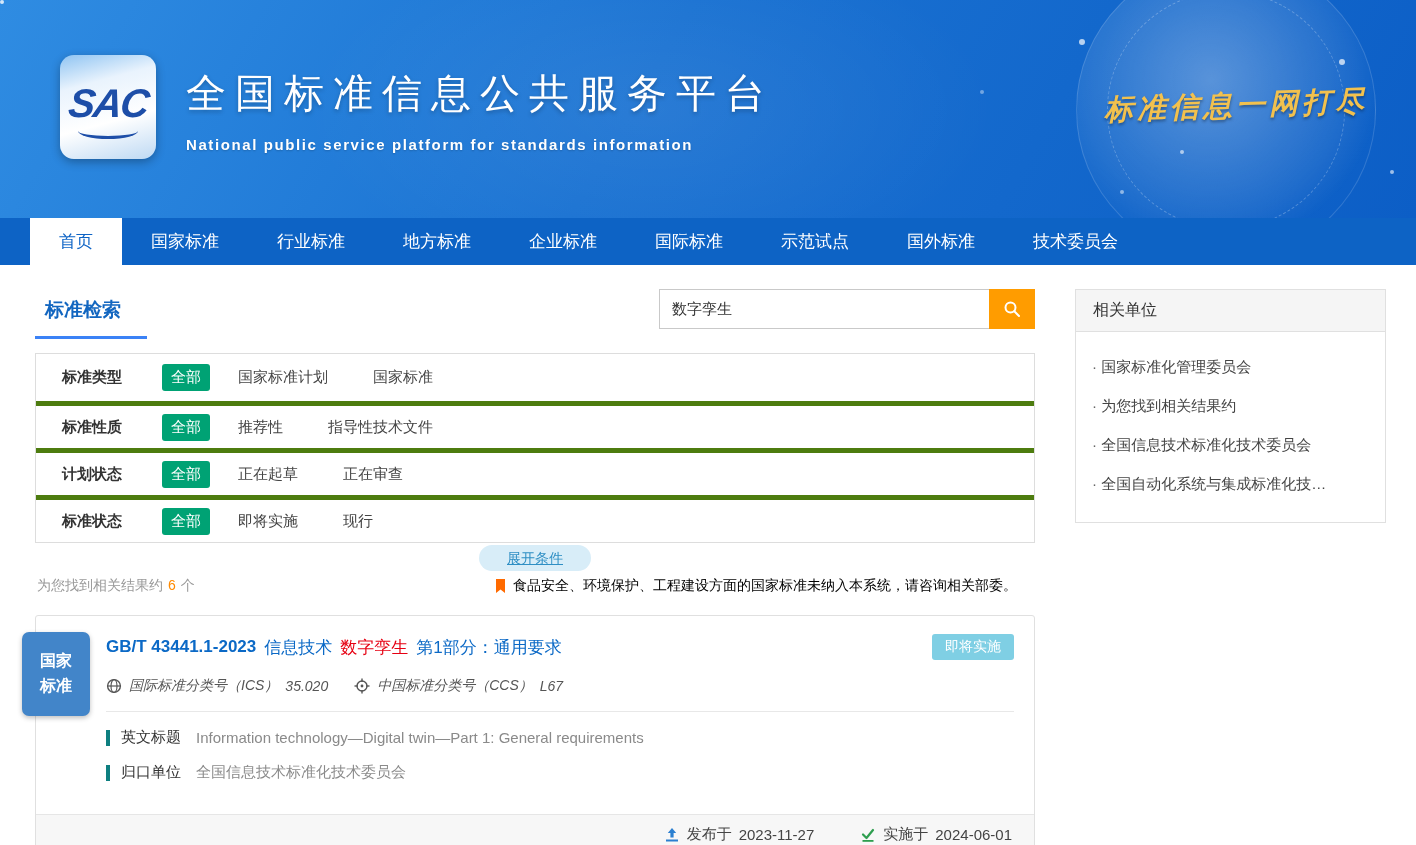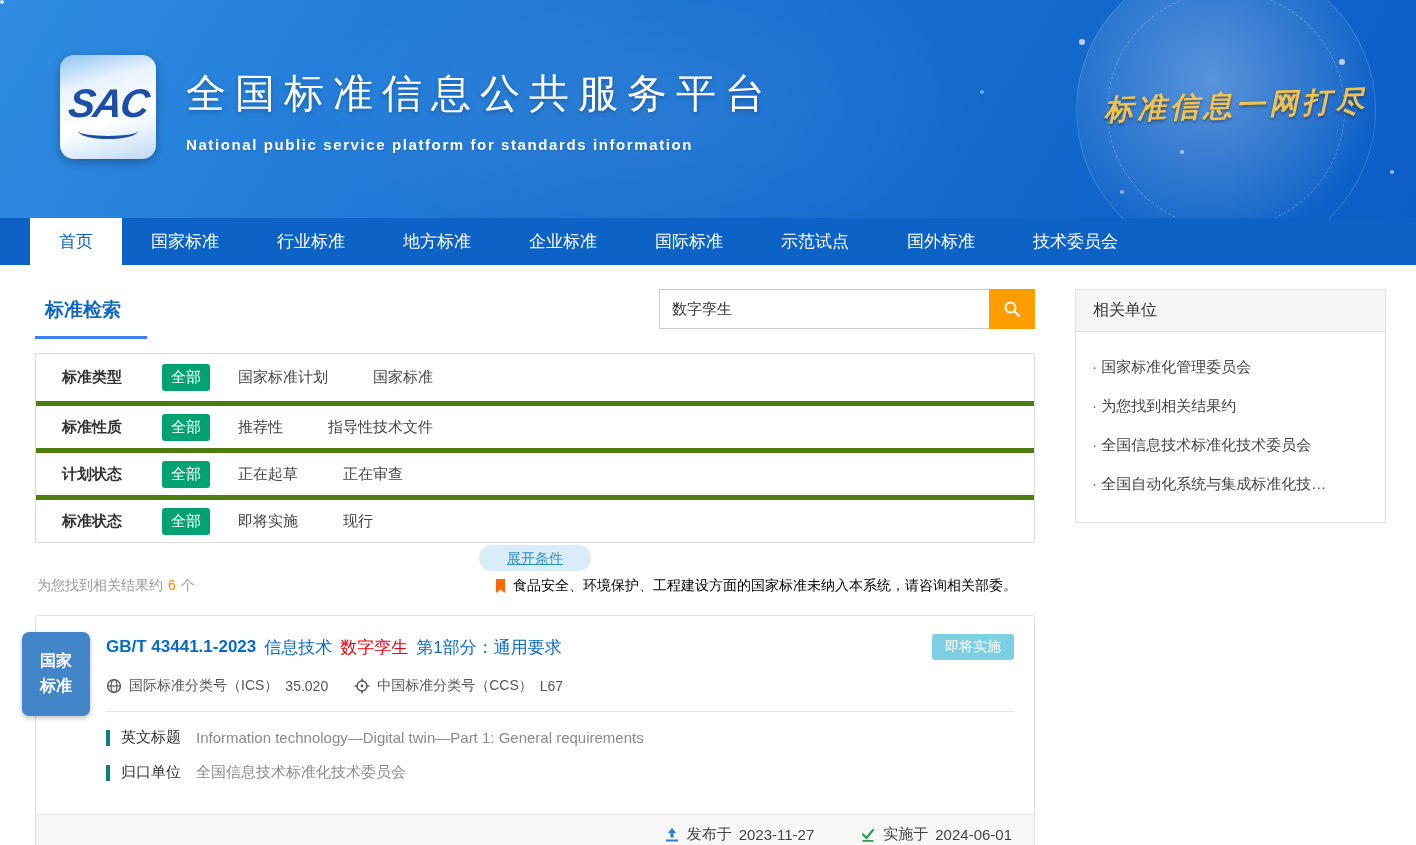--- a/index.html
+++ b/index.html
@@ -68,21 +68,21 @@
   .result-card{ margin-top:20px; border:1px solid #e0e0e0; border-radius:3px; position:relative; }
   .card-badge{ position:absolute; left:-14px; top:16px; width:68px; height:84px; background:#4285c9; border-radius:7px;
     color:#fff; font-size:16px; font-weight:bold; display:flex; flex-direction:column; align-items:center; justify-content:center;
     line-height:1.55; box-shadow:0 2px 5px rgba(0,0,0,.25); }
   .card-body{ padding:18px 20px 2px 70px; }
   .card-title-row{ display:flex; align-items:center; gap:8px; }
   .std-code{ font-size:17px; font-weight:bold; color:#0b69c6; text-decoration:none; cursor:pointer; }
   .std-seg{ font-size:17px; color:#0b69c6; text-decoration:none; cursor:pointer; }
   .std-hl{ font-size:17px; color:#e60012; text-decoration:none; cursor:pointer; }
   .status-badge{ margin-left:auto; background:#7fcfe4; color:#fff; font-size:14px; padding:4px 13px; border-radius:3px; }
-  .meta-row{ display:flex; align-items:center; margin-top:17px; padding-bottom:16px; border-bottom:1px solid #e8e8e8; }
+  .meta-row{ display:flex; align-items:center; margin-top:17px; padding-bottom:16px; border-bottom:1px solid #e8e8e8;font-style:italic; }
   .meta-group{ display:flex; align-items:center; gap:7px; font-size:14px; color:#555; }
   .meta-group + .meta-group{ margin-left:26px; }
   .info-row{ display:flex; align-items:center; margin:16px 0; font-size:15px; }
   .teal-bar{ width:4px; height:16px; background:#0e7f80; margin-right:11px; }
   .info-label{ color:#333; margin-right:15px; }
   .info-value{ color:#8a8a8a; }
   .card-footer{ margin-top:14px; background:#f7f7f7; border-top:1px solid #e6e6e6; height:40px;
     display:flex; align-items:center; justify-content:flex-end; gap:46px; padding-right:22px; font-size:15px; color:#444; }
   .f-item{ display:inline-flex; align-items:center; gap:7px; }
 

